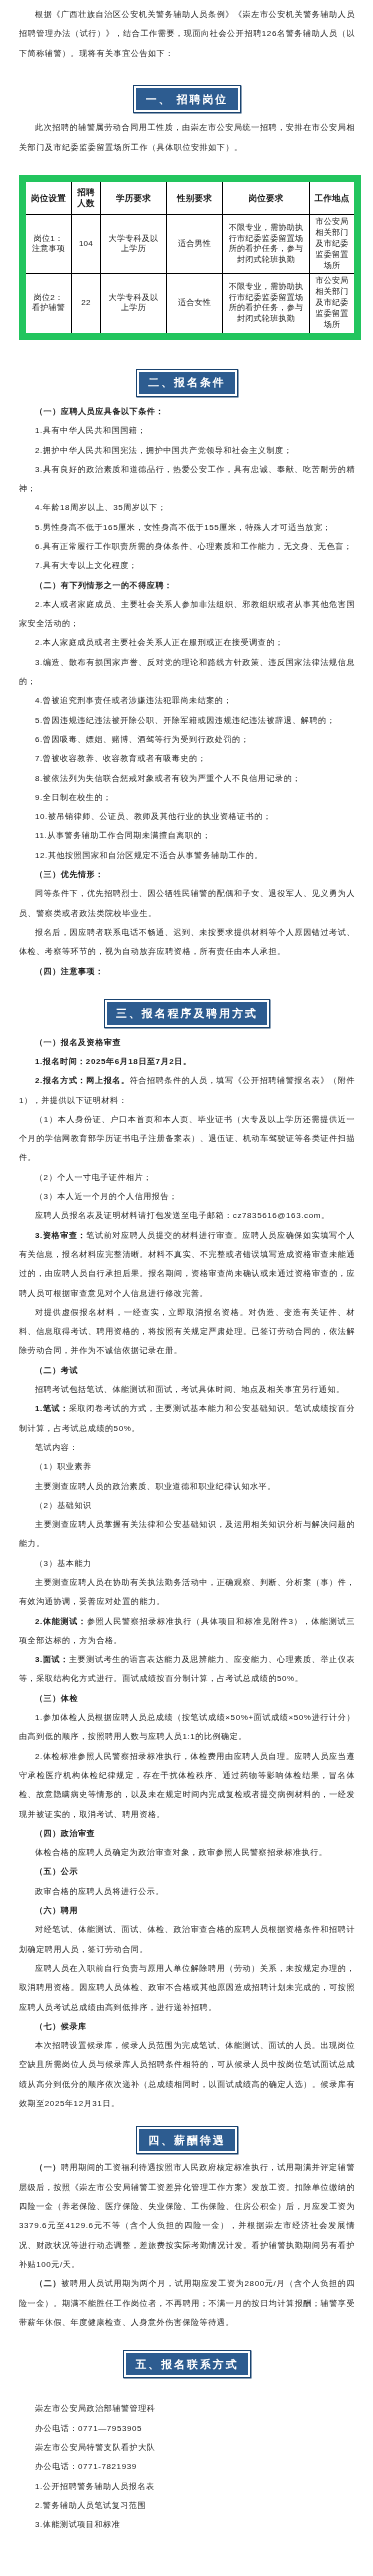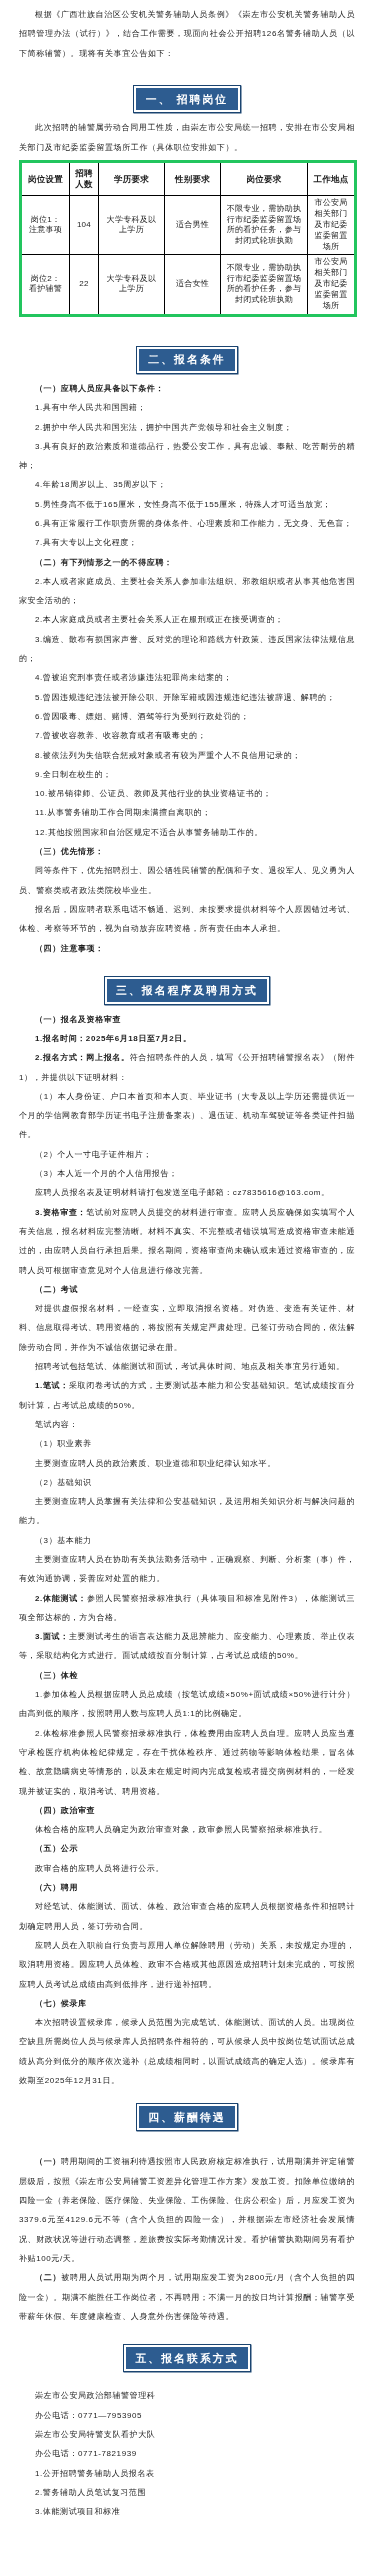--- a/index.html
+++ b/index.html
@@ -8,23 +8,23 @@
     font-family:"Liberation Sans","DejaVu Sans",sans-serif;color:#1c1c1c;
   }
   .content{padding:5.2px 19px 0 19px;}
   .p{font-size:8px;line-height:19.3px;text-align:justify;text-indent:2em;margin:0;letter-spacing:0.6px;}
   .bold{font-weight:bold;}
   .sec-box{width:fit-content;margin:0 auto;border:1.5px solid #1b4470;background:#fff;padding:2px;box-shadow:0.5px 0.5px 0 #1b4470;}
   .sec-box-inner{background:#2d5c90;color:#ffffff;font-weight:bold;font-size:10.8px;line-height:1;padding:5.7px 9.3px;letter-spacing:2.1px;white-space:nowrap;}
   .mbox1{margin-top:22px;margin-bottom:5.2px;}
   .mbox2{margin-top:29px;margin-bottom:5.2px;}
   .mbox3{margin-top:18.5px;margin-bottom:5.2px;}
-  .mbox4{margin-top:13px;margin-bottom:21px;}
-  .mbox5{margin-top:18px;margin-bottom:14px;text-align:right;}
-  table.jobs{width:335px;margin:3px auto 0 auto;border-collapse:collapse;border:3px solid #22c55e;table-layout:fixed;}
+  .mbox4{margin-top:13px;margin-bottom:4px;}
+  .mbox5{margin-top:18px;margin-bottom:21px;text-align:right;}
+  table.jobs{width:335px;margin:18px auto 0 auto;border-collapse:collapse;border:7px solid #22c55e;table-layout:fixed;}
   table.jobs th,table.jobs td{
     border:0.5px solid #000;text-align:center;vertical-align:middle;
     font-size:8px;line-height:10.8px;padding:2.1px 1px;white-space:pre-line;letter-spacing:0.3px;
   }
   table.jobs th{font-weight:bold;font-size:8.5px;height:28px;}
   table.jobs tr.r1{height:57px;}
   table.jobs tr.r2{height:51px;}
   .c0{width:49px;}.c1{width:29px;}.c2{width:66px;}.c3{width:56px;}.c4{width:87px;}.c5{width:48px;}
   .attach-label{margin-top:19.6px;}
 </style>
@@ -138,23 +138,23 @@
     </div>
 
     <p class="p bold">（一）报名及资格审查</p>
     <p class="p bold">1.报名时间：2025年6月18日至7月2日。</p>
     <p class="p"><b>2.报名方式：网上报名。</b><span>符合招聘条件的人员，填写《公开招聘辅警报名表》（附件1），并提供以下证明材料：</span></p>
     <p class="p">（1）本人身份证、户口本首页和本人页、毕业证书（大专及以上学历还需提供近一个月的学信网教育部学历证书电子注册备案表）、退伍证、机动车驾驶证等各类证件扫描件。</p>
     <p class="p">（2）个人一寸电子证件相片；</p>
     <p class="p">（3）本人近一个月的个人信用报告；</p>
     <p class="p">应聘人员报名表及证明材料请打包发送至电子邮箱：cz7835616@163.com。</p>
     <p class="p"><b>3.资格审查：</b><span>笔试前对应聘人员提交的材料进行审查。应聘人员应确保如实填写个人有关信息，报名材料应完整清晰。材料不真实、不完整或者错误填写造成资格审查未能通过的，由应聘人员自行承担后果。报名期间，资格审查尚未确认或未通过资格审查的，应聘人员可根据审查意见对个人信息进行修改完善。</span></p>
+    <p class="p">对提供虚假报名材料，一经查实，立即取消报名资格。对伪造、变造有关证件、材料、信息取得考试、聘用资格的，将按照有关规定严肃处理。已签订劳动合同的，依法解除劳动合同，并作为不诚信依据记录在册。</p>
+
     <p class="p bold">（二）考试</p>
-
-    <p class="p">对提供虚假报名材料，一经查实，立即取消报名资格。对伪造、变造有关证件、材料、信息取得考试、聘用资格的，将按照有关规定严肃处理。已签订劳动合同的，依法解除劳动合同，并作为不诚信依据记录在册。</p>
     <p class="p">招聘考试包括笔试、体能测试和面试，考试具体时间、地点及相关事宜另行通知。</p>
     <p class="p"><b>1.笔试：</b><span>采取闭卷考试的方式，主要测试基本能力和公安基础知识。笔试成绩按百分制计算，占考试总成绩的50%。</span></p>
     <p class="p">笔试内容：</p>
     <p class="p">（1）职业素养</p>
     <p class="p">主要测查应聘人员的政治素质、职业道德和职业纪律认知水平。</p>
     <p class="p">（2）基础知识</p>
     <p class="p">主要测查应聘人员掌握有关法律和公安基础知识，及运用相关知识分析与解决问题的能力。</p>
     <p class="p">（3）基本能力</p>
     <p class="p">主要测查应聘人员在协助有关执法勤务活动中，正确观察、判断、分析案（事）件，有效沟通协调，妥善应对处置的能力。</p>
     <p class="p"><b>2.体能测试：</b><span>参照人民警察招录标准执行（具体项目和标准见附件3），体能测试三项全部达标的，方为合格。</span></p>

